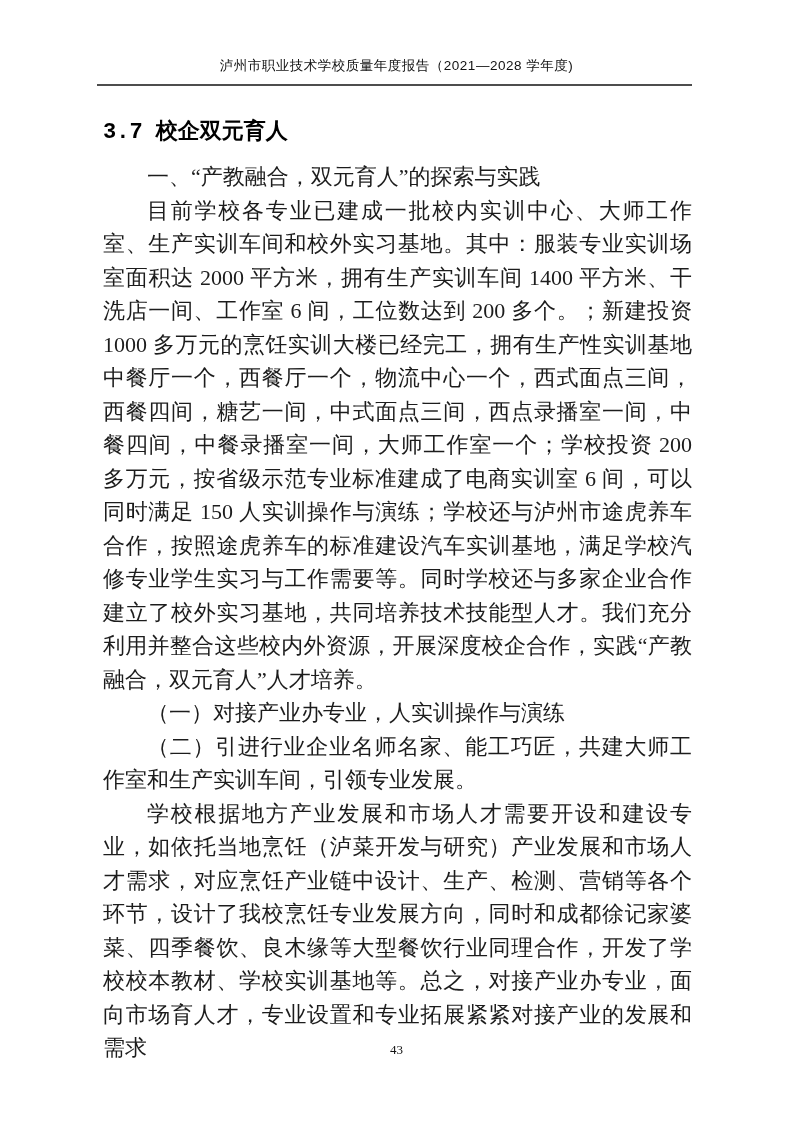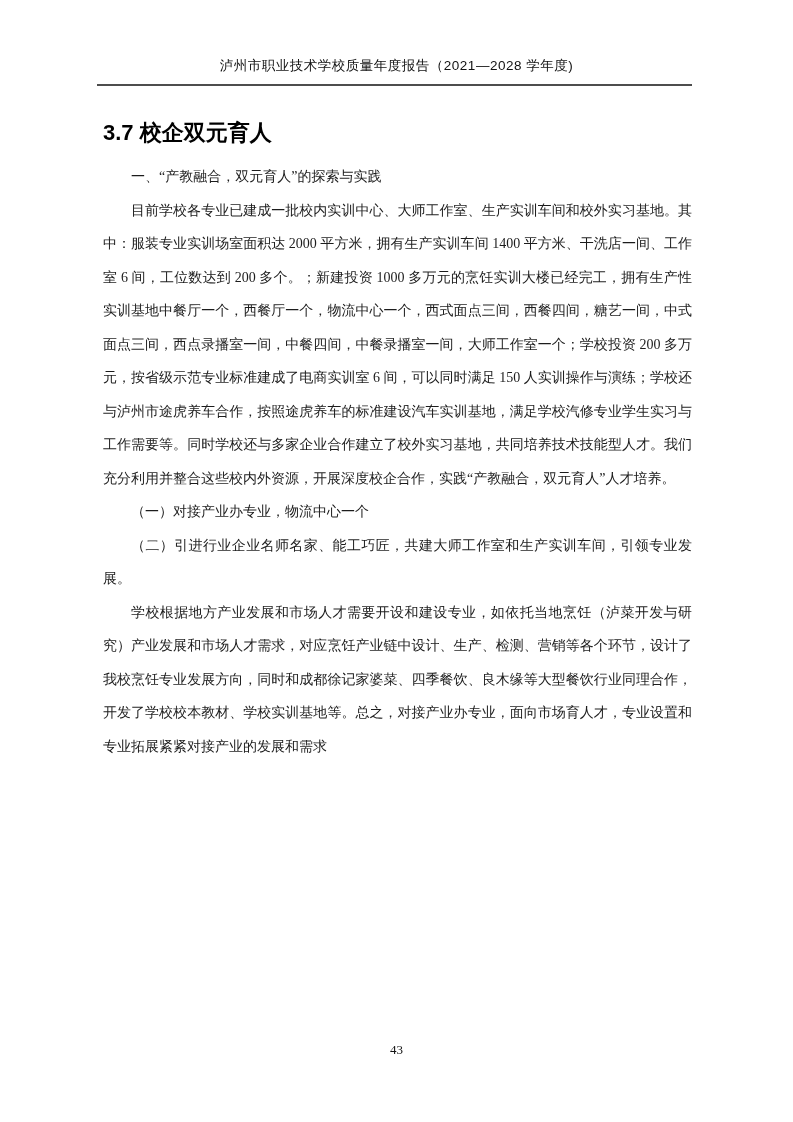--- a/index.html
+++ b/index.html
@@ -35,30 +35,30 @@
     height: 2px;
     background: #4d4d4d;
   }
   .content {
     position: absolute;
     top: 117px;
     left: 103px;
     width: 589px;
   }
   .section-title {
-    font-family: Liberation Sans, sans-serif;
+    font-family: Liberation Mono, monospace;
     font-weight: bold;
     font-size: 22px;
     line-height: 32px;
     margin: 0 0 11px 0;
     color: #000000;
   }
   .body-text p {
     margin: 0;
-    font-size: 14px;
+    font-size: 22px;
     line-height: 33.5px;
     text-align: justify;
     text-indent: 2em;
     color: #1c1c1c;
   }
   .page-footer {
     position: absolute;
     top: 1042px;
     left: 0;
     width: 100%;
@@ -76,21 +76,21 @@
   <div class="doc-header">泸州市职业技术学校质量年度报告（2021—2028 学年度)</div>
 
   <div class="header-rule"></div>
 
   <div class="content">
     <h1 class="section-title">3.7 校企双元育人</h1>
 
     <div class="body-text">
       <p>一、“产教融合，双元育人”的探索与实践</p>
       <p>目前学校各专业已建成一批校内实训中心、大师工作室、生产实训车间和校外实习基地。其中：服装专业实训场室面积达 2000 平方米，拥有生产实训车间 1400 平方米、干洗店一间、工作室 6 间，工位数达到 200 多个。；新建投资 1000 多万元的烹饪实训大楼已经完工，拥有生产性实训基地中餐厅一个，西餐厅一个，物流中心一个，西式面点三间，西餐四间，糖艺一间，中式面点三间，西点录播室一间，中餐四间，中餐录播室一间，大师工作室一个；学校投资 200 多万元，按省级示范专业标准建成了电商实训室 6 间，可以同时满足 150 人实训操作与演练；学校还与泸州市途虎养车合作，按照途虎养车的标准建设汽车实训基地，满足学校汽修专业学生实习与工作需要等。同时学校还与多家企业合作建立了校外实习基地，共同培养技术技能型人才。我们充分利用并整合这些校内外资源，开展深度校企合作，实践“产教融合，双元育人”人才培养。</p>
-      <p>（一）对接产业办专业，物流中心一个</p>
+      <p>（一）对接产业办专业，人实训操作与演练</p>
       <p>（二）引进行业企业名师名家、能工巧匠，共建大师工作室和生产实训车间，引领专业发展。</p>
       <p>学校根据地方产业发展和市场人才需要开设和建设专业，如依托当地烹饪（泸菜开发与研究）产业发展和市场人才需求，对应烹饪产业链中设计、生产、检测、营销等各个环节，设计了我校烹饪专业发展方向，同时和成都徐记家婆菜、四季餐饮、良木缘等大型餐饮行业同理合作，开发了学校校本教材、学校实训基地等。总之，对接产业办专业，面向市场育人才，专业设置和专业拓展紧紧对接产业的发展和需求</p>
     </div>
   </div>
 
   <div class="page-footer">43</div>
 
 </div>
 
 </body></html>

